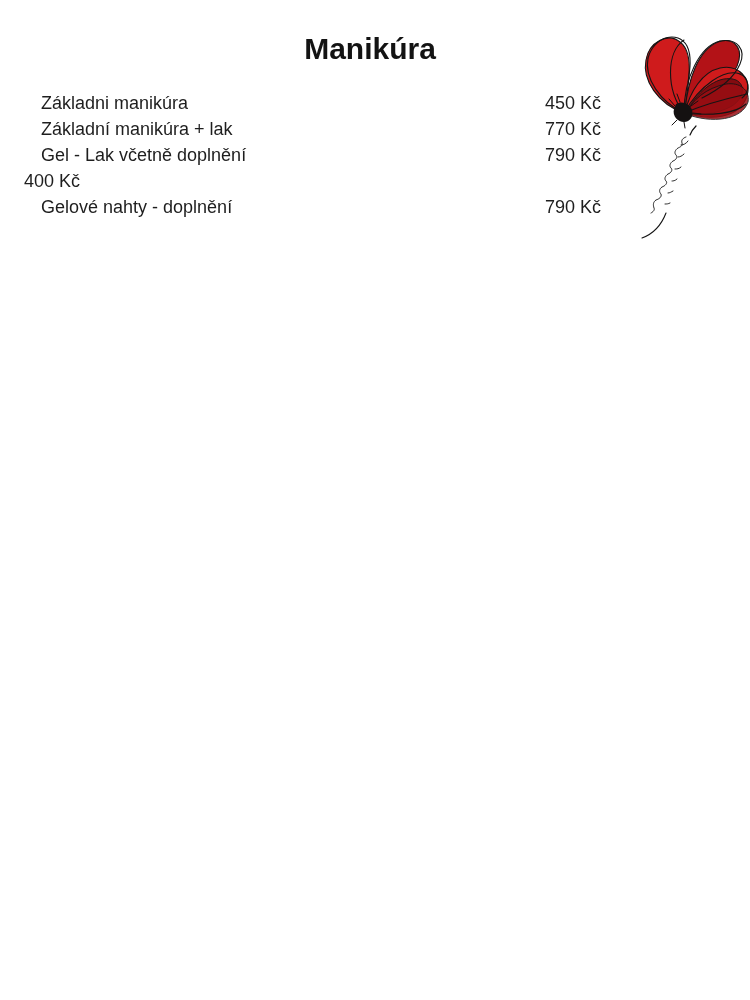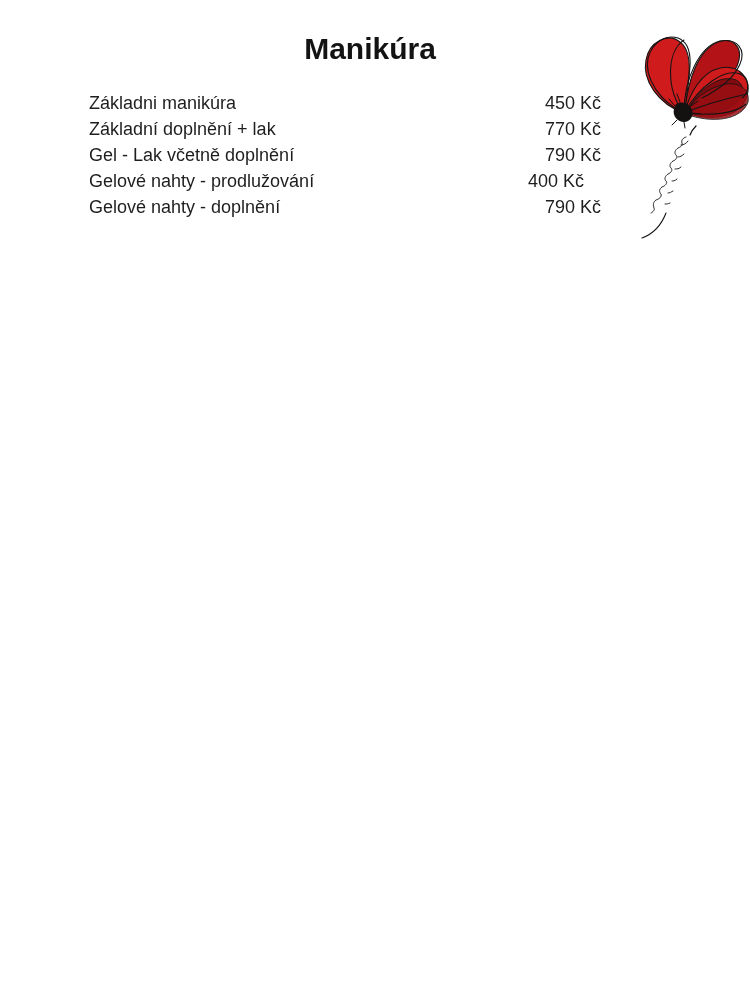--- a/index.html
+++ b/index.html
@@ -32,21 +32,20 @@
     top: 90px;
     width: 560px;
   }
   .price-row {
     display: flex;
     justify-content: space-between;
     align-items: baseline;
     font-size: 18px;
     line-height: 26px;
     color: #1e1e1e;
-    margin-left: 48px;
   }
   .price-row .service-label {
     flex: 1 1 auto;
     white-space: nowrap;
   }
   .price-row .service-price {
     flex: 0 0 auto;
     text-align: right;
     white-space: nowrap;
   }
@@ -66,29 +65,28 @@
 <body>
 
 <h1 class="page-title">Manikúra</h1>
 
 <div class="price-list">
   <div class="price-row">
     <span class="service-label">Základni manikúra</span>
     <span class="service-price">450 Kč</span>
   </div>
   <div class="price-row">
-    <span class="service-label">Základní doplnění + lak</span>
+    <span class="service-label">Základní manikúra + lak</span>
     <span class="service-price">770 Kč</span>
   </div>
   <div class="price-row">
     <span class="service-label">Gel - Lak včetně doplnění</span>
     <span class="service-price">790 Kč</span>
   </div>
   <div class="price-row">
-    <span class="service-label">Gelové nahty - prodlužování</span>
     <span class="service-price">400 Kč</span>
   </div>
   <div class="price-row">
     <span class="service-label">Gelové nahty - doplnění</span>
     <span class="service-price">790 Kč</span>
   </div>
 </div>
 
 <svg class="poppy-logo" viewBox="0 0 111 212" xmlns="http://www.w3.org/2000/svg" aria-hidden="true">
 

